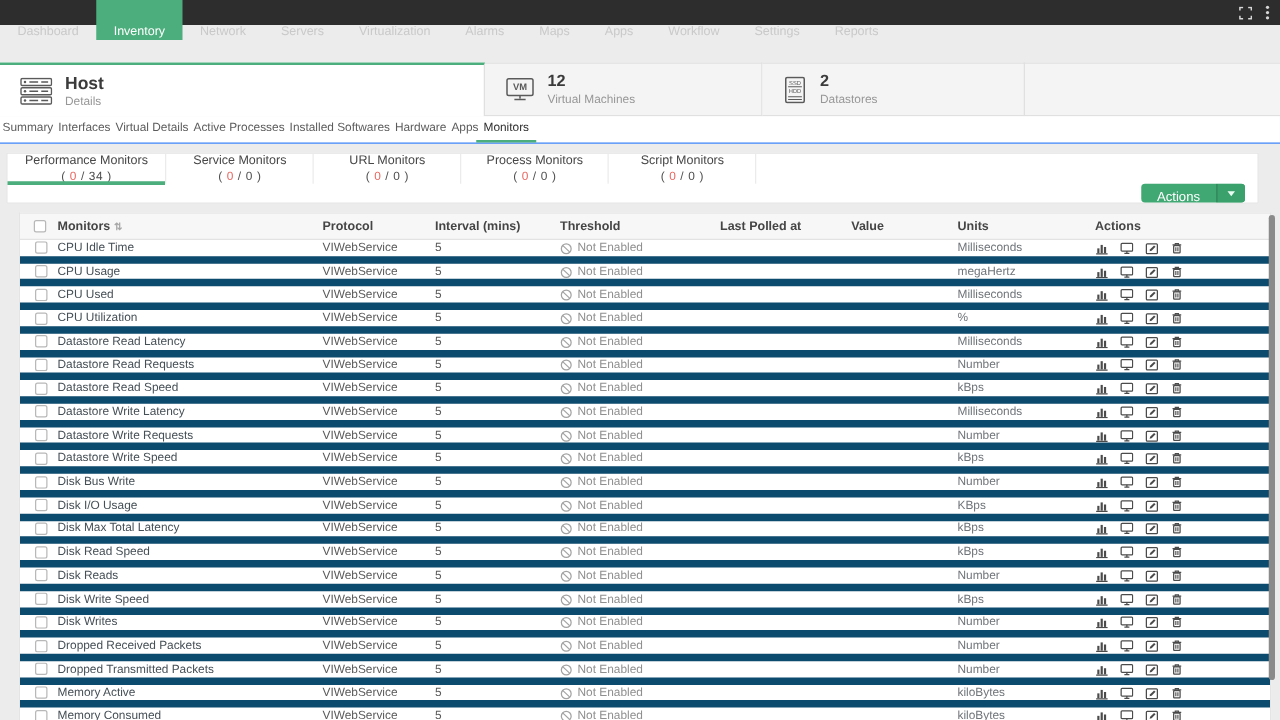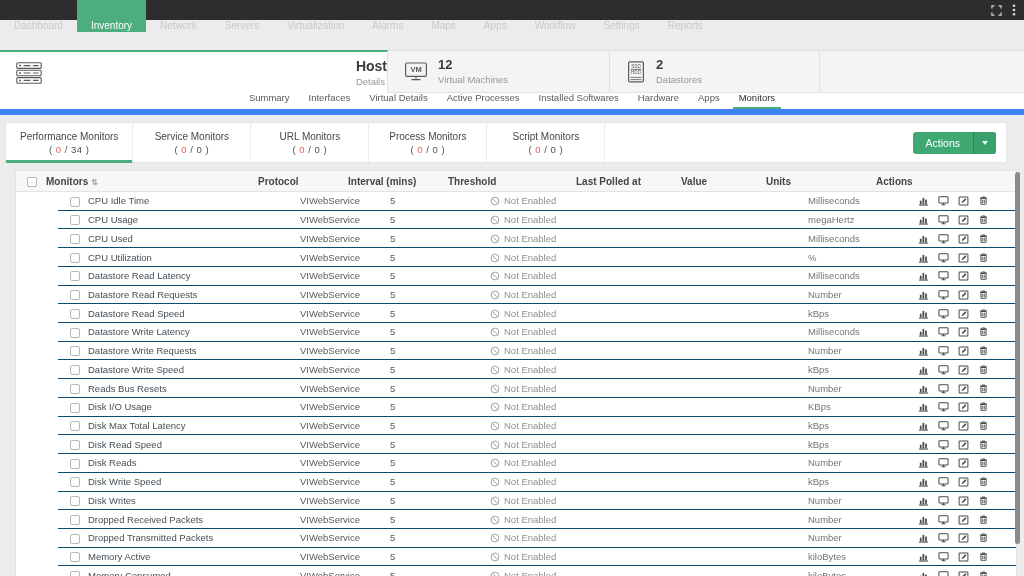--- a/index.html
+++ b/index.html
@@ -16,56 +16,56 @@
 
   
   .device-bar { position:absolute; top:20px; left:0; right:0; height:30px; background:#fff; display:flex; align-items:center; }
   .green-bar { width:3px; height:20px; background:#4bae7c; margin-left:8px; margin-right:7px; }
   .device-name { font-size:12px; font-weight:bold; color:#333; line-height:13px; }
   .device-breadcrumb { font-size:8.5px; color:#9a9a9a; margin-top:2px; }
 
   
   .cards-strip { position:absolute; top:50px; left:0; right:0; height:43px; display:flex; background:#fff; }
   .card { display:flex; align-items:center; gap:10px; padding-left:16px; }
-  .card-host { width:388px; background:#fff; border-top:2px solid #4bae7c; border-right:1px solid #e0e0e0;justify-content:space-between; }
+  .card-host { width:388px; background:#fff; border-top:2px solid #4bae7c; border-right:1px solid #e0e0e0; }
   .card-gray { background:#f4f4f4; border-top:1px solid #e0e0e0; border-bottom:1px solid #e0e0e0; border-right:1px solid #e0e0e0; }
   .card-vm { width:222px; }
   .card-ds { width:210px; }
   .card-filler { flex:1; background:#f4f4f4; border-top:1px solid #e0e0e0; border-bottom:1px solid #e0e0e0; }
   .card-title { font-size:14px; font-weight:bold; color:#3b3b3b; line-height:15px; }
   .card-value { font-size:13px; font-weight:bold; color:#3b3b3b; line-height:14px; }
   .card-sub { font-size:9.5px; color:#979797; margin-top:2px; }
   .card svg { color:#5a5a5a; flex:0 0 auto; }
 
   
-  .tabs-row { position:absolute; top:93px; left:0; right:0; height:22px; background:#fff; border-bottom:6px solid #3b82f6; display:flex; justify-content:center; align-items:flex-end; gap:15px; }
+  .tabs-row { position:absolute; top:93px; left:0; right:0; height:22px; background:#fff; border-bottom:1px solid #3b82f6; display:flex; align-items:flex-end; }
   .tab-item { font-size:9.5px; color:#5c5c5c; padding:4px 2px 6px 2px; cursor:pointer; position:relative; white-space:nowrap; }
   .tab-item.active { color:#2e2e2e; }
   .tab-item.active::after { content:""; position:absolute; left:-4px; right:-4px; bottom:0; height:2px; background:#4bae7c; }
 
   
-  .subtab-panel { position:absolute; top:122px; left:5px; width:1002px; height:41px; background:#fff; border:1px solid #e4e4e4; display:flex; align-items:stretch; }
+  .subtab-panel { position:absolute; top:122px; left:5px; width:1002px; height:41px; background:#fff; border:1px solid #e4e4e4; display:flex; align-items:stretch;flex-direction:column; }
   .subtab { position:relative; min-width:118px; padding:0 14px; border-right:1px solid #ebebeb; display:flex; flex-direction:column; justify-content:center; align-items:center; cursor:pointer; }
   .st-label { font-size:10px; color:#474747; }
   .st-count { font-size:9.5px; color:#4d4d4d; margin-top:2px; letter-spacing:0.5px; }
   .st-count .cur { color:#e8655f; }
   .subtab.active .underline { position:absolute; left:0; right:0; bottom:-1px; height:3px; background:#4bae7c; }
 
   .actions-btn { margin-left:auto; align-self:center; margin-right:10px; display:flex; background:#3fa873; border-radius:3px; color:#fff; cursor:pointer; overflow:hidden; }
   .actions-label { font-size:10.5px; padding:5px 13px; }
   .actions-caret { display:flex; align-items:center; padding:0 8px; border-left:1px solid rgba(0,0,0,0.18); background:#3aa06c; }
   .caret-down { width:0; height:0; border-left:3.5px solid transparent; border-right:3.5px solid transparent; border-top:4px solid #eafff3; }
 
   
   .table { position:absolute; top:170px; left:15px; width:1002px; bottom:0; background:#fff; border:1px solid #e4e4e4; border-bottom:none; overflow:hidden; }
   .tgrid { display:grid; grid-template-columns:26px 212px 90px 100px 128px 105px 85px 110px auto; align-items:center; }
   .thead { height:21px; background:#f7f7f7; border-bottom:1px solid #e3e3e3; }
   .hcell { font-size:10px; font-weight:bold; color:#454545; padding-left:4px; white-space:nowrap; }
   .sort-ind { font-size:8px; color:#a8a8a8; margin-left:3px; }
-  .trow { height:18.72px; border-bottom:1px solid #0c4a6e;margin-left:42px; }
+  .trow { height:18.72px; border-bottom:6px solid #0c4a6e; }
   .cell { font-size:9.5px; color:#5a5a5a; padding-left:4px; white-space:nowrap; overflow:hidden; }
   .name-cell { color:#454f56; cursor:pointer; }
   .units-cell { color:#70757a; }
   .checkbox { display:inline-block; width:10px; height:10px; border:1px solid #b8b8b8; border-radius:2px; background:#fff; margin-left:8px; vertical-align:middle; cursor:pointer; }
   .th-cell { display:flex; align-items:flex-end; gap:4px; color:#8f8f8f; }
   .th-cell svg { color:#a3a3a3; }
   .actions-cell { display:flex; align-items:center; gap:9px; color:#4b4b4b; }
   .actions-cell svg { cursor:pointer; display:block; }
   .aicon { width:11px; height:11px; }
   .ban-icon { width:10px; height:10px; flex:0 0 auto; }
@@ -549,21 +549,21 @@
               <use href="#icon-edit"></use>
             </svg>
       <svg class="aicon">
               <use href="#icon-trash"></use>
             </svg>
     </div>
   </div>
 
   <div class="tgrid trow">
     <div class="cell"><span class="checkbox"></span></div>
-    <div class="cell name-cell">Reads Bus Resets</div>
+    <div class="cell name-cell">Disk Bus Write</div>
     <div class="cell">VIWebService</div>
     <div class="cell">5</div>
     <div class="cell th-cell">
       <svg class="ban-icon">
               <use href="#icon-ban"></use>
             </svg>
       <span>Not Enabled</span>
     </div>
     <div class="cell"></div>
     <div class="cell"></div>

